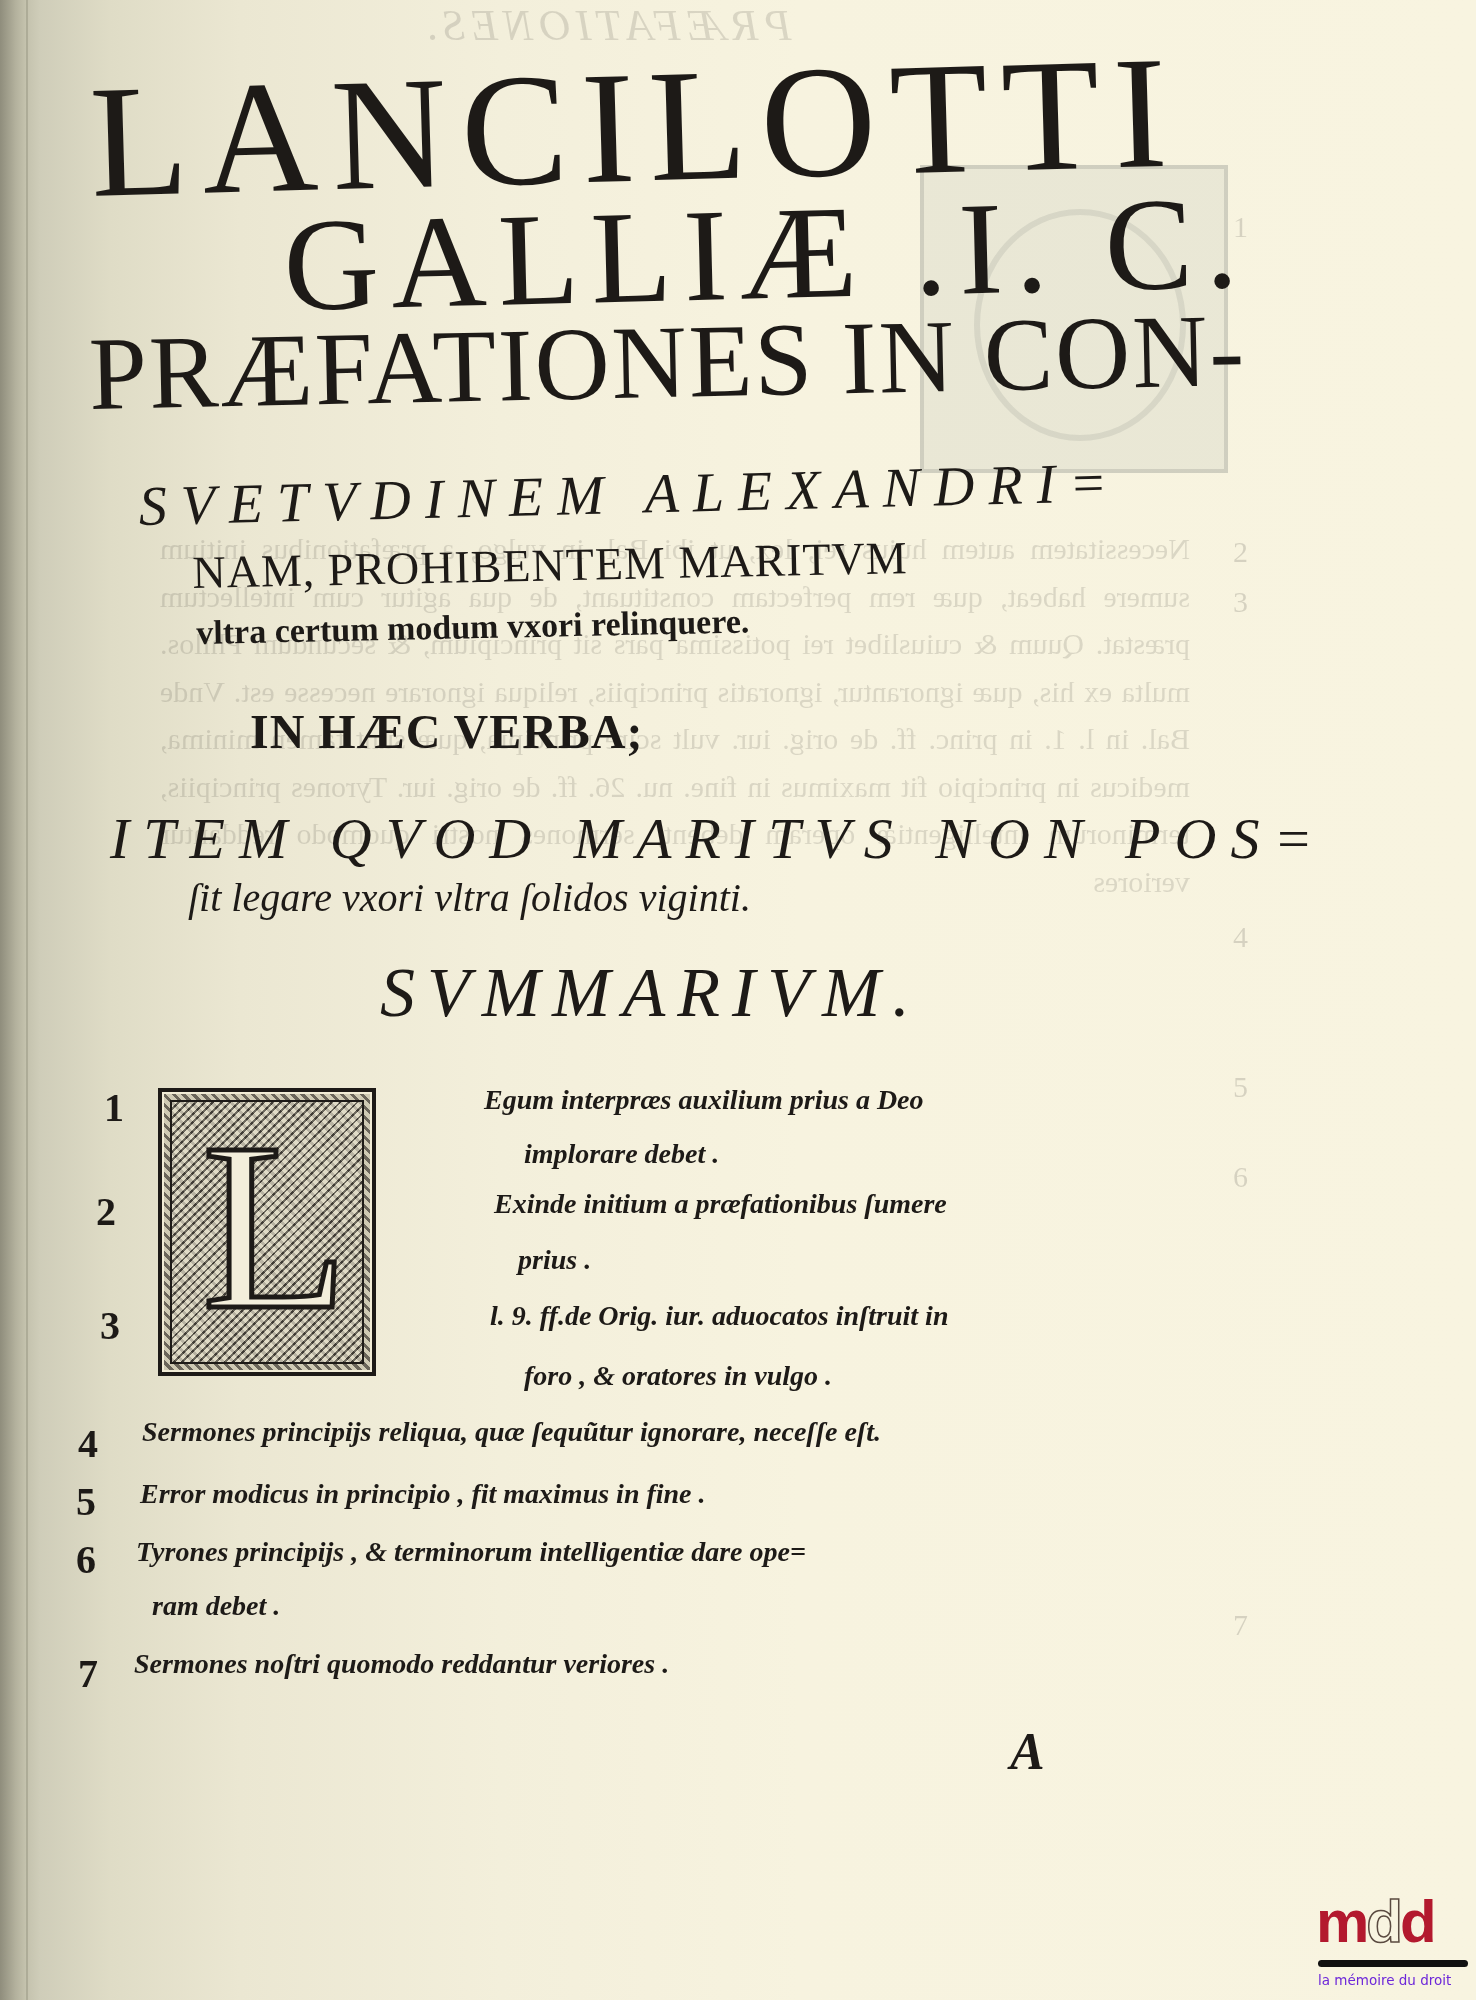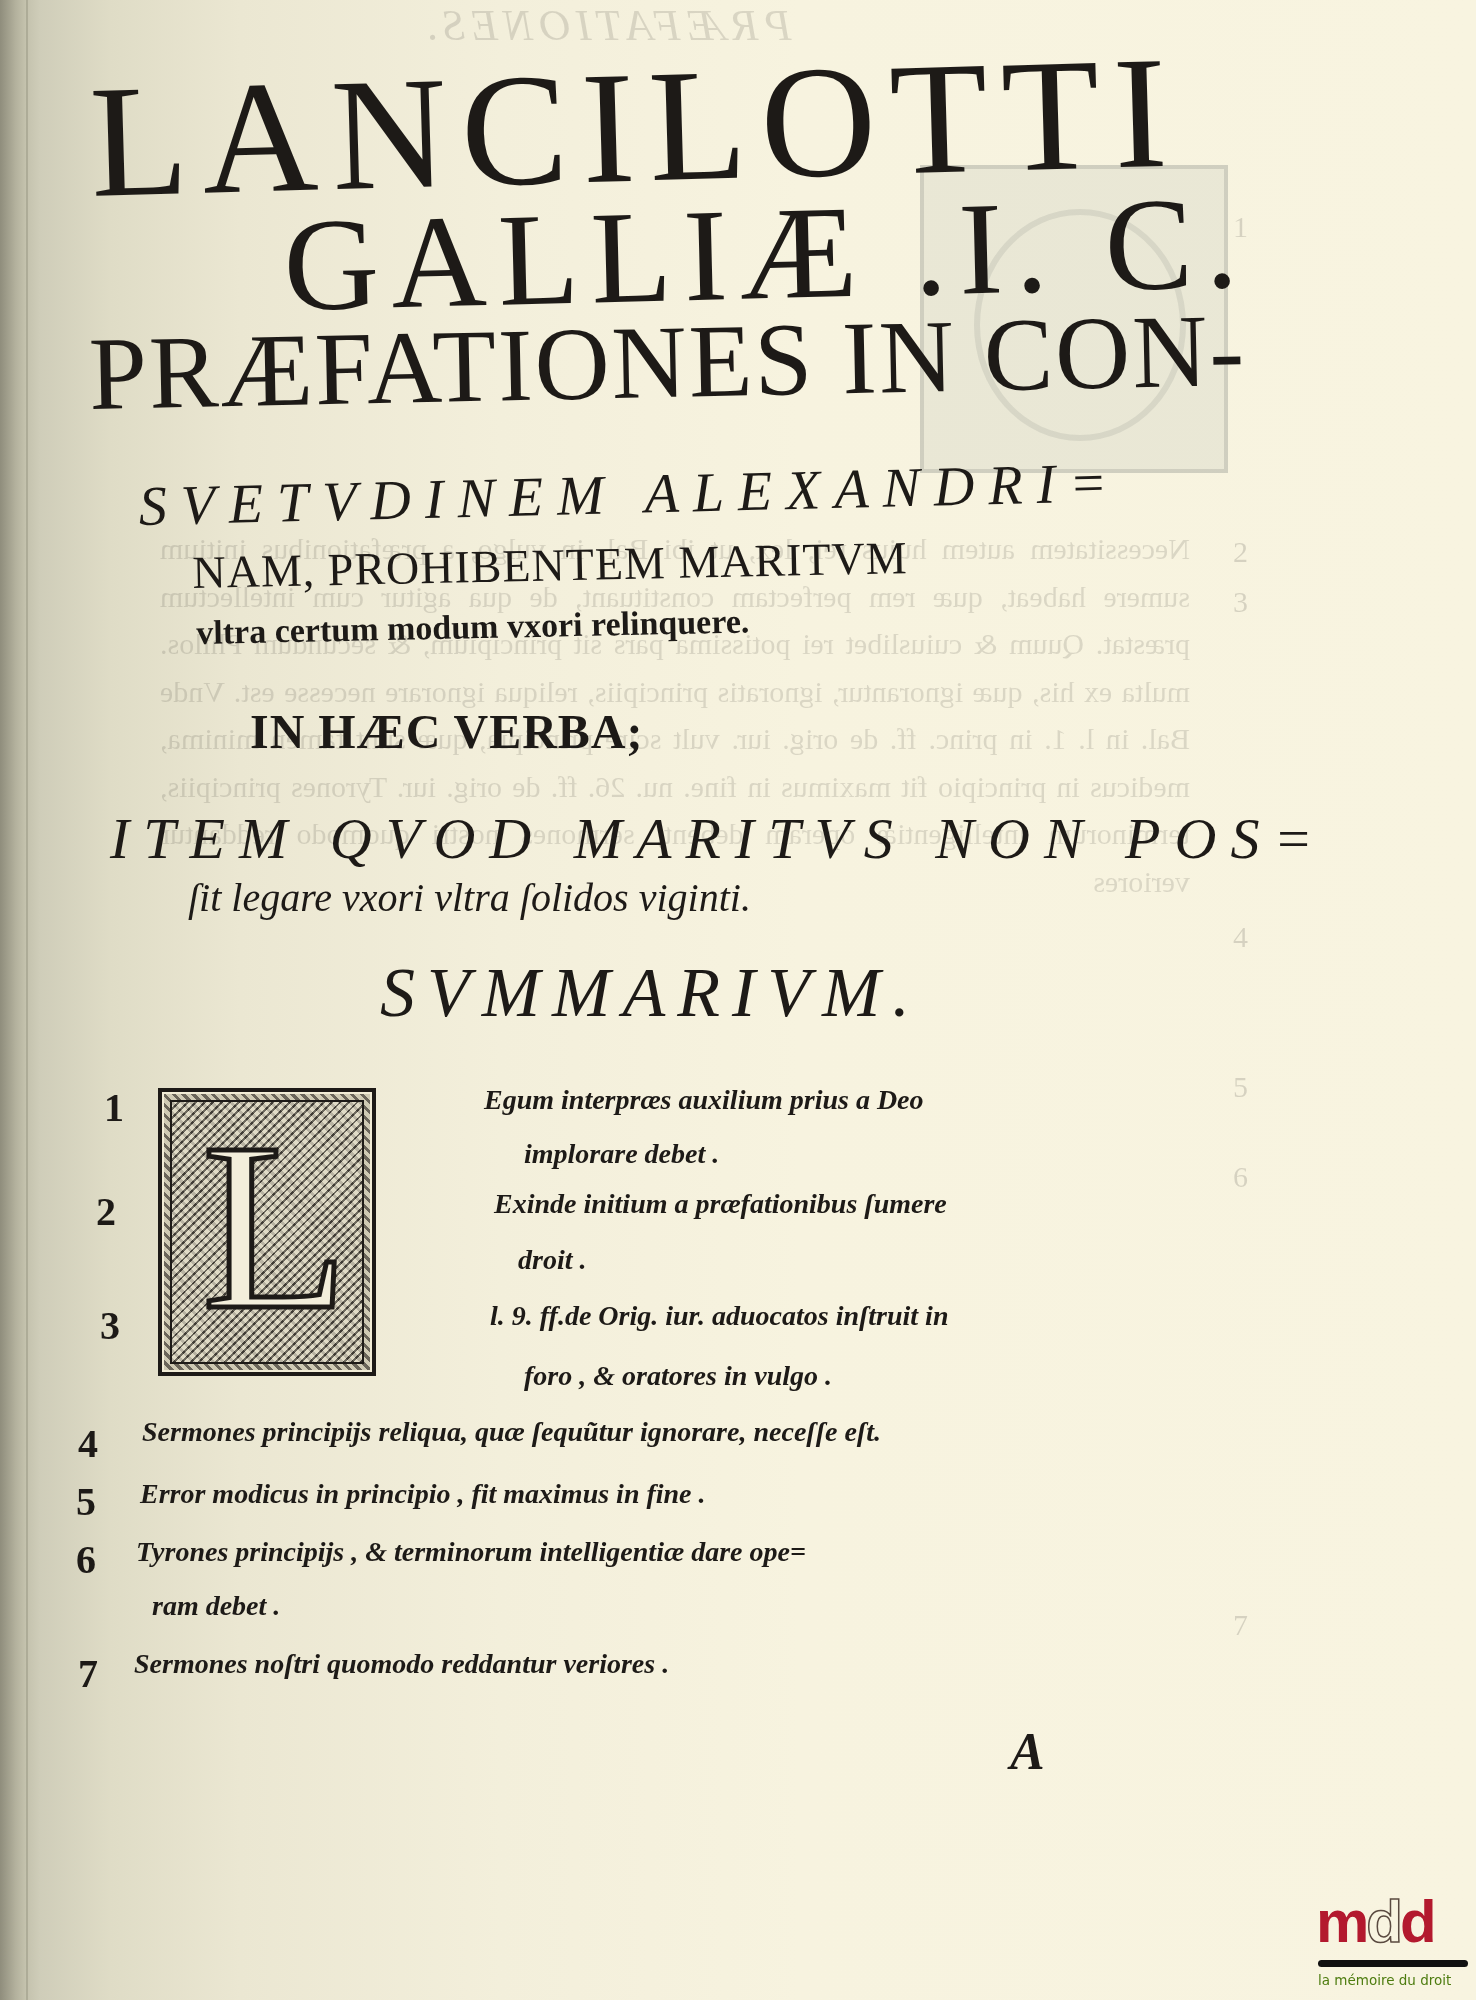--- a/index.html
+++ b/index.html
@@ -50,21 +50,21 @@
   .snum { position:absolute; font-size:40px; font-weight:bold; line-height:1; }
   .sitem { position:absolute; font-size:28px; font-style:italic; line-height:1; white-space:nowrap;font-weight:bold; }
   .sig { position:absolute; left:1010px; top:1722px; font-size:52px; font-style:italic; font-weight:bold; }
 
   
   .logo { position:absolute; left:1316px; top:1892px; width:158px; height:100px; }
   .logo-mark { position:absolute; left:0; top:0; font-family:Liberation Sans, sans-serif; font-size:60px; font-weight:bold;
     color:#b3192e; line-height:1; letter-spacing:-3px; }
   .logo-mark .hollow { color:transparent; -webkit-text-stroke:1.5px #5a4a40; }
   .logo-bar { position:absolute; left:2px; top:68px; width:150px; height:7px; background:#111; border-radius:4px; }
-  .logo-tag { position:absolute; left:2px; top:80px; font-family:"DejaVu Sans", sans-serif; font-size:13.5px; color:#4d7c0f; white-space:nowrap; }
+  .logo-tag { position:absolute; left:2px; top:80px; font-family:"DejaVu Sans", sans-serif; font-size:13.5px; color:#6d28d9; white-space:nowrap; }
 </style>
 </head>
 <body>
 
 <div class="binding"></div>
 <div class="binding-line"></div>
 
 <div class="bleed bleed-head">PRÆFATIONES.</div>
 <div class="bleed-woodcut"></div>
 <div class="bleed bleed-lines">Necessitatem autem huius rei, lex, ut ibi Bal. in vulgo, a præfationibus initium sumere habeat, quæ rem perfectam constituant, de qua agitur cum intellectum præstat. Quum &amp; cuiuslibet rei potissima pars sit principium, &amp; secundum Philos. multa ex his, quæ ignorantur, ignoratis principiis, reliqua ignorare necesse est. Vnde Bal. in l. 1. in princ. ff. de orig. iur. vult scire principia, quæ sunt tamen minima, medicus in principio fit maximus in fine. nu. 26. ff. de orig. iur. Tyrones principiis, terminorum intelligentiæ operam debent, sermones nostri quomodo reddantur veriores</div>
@@ -94,21 +94,21 @@
   <div class="initial-inner"></div>
   <div class="initial-letter">L</div>
 </div>
 
 <div class="snum" style="left:104px;top:1088px">1</div>
 <div class="sitem" style="left:484px;top:1086px">Egum interpræs auxilium prius a Deo</div>
 <div class="sitem" style="left:524px;top:1140px">implorare debet .</div>
 
 <div class="snum" style="left:96px;top:1192px">2</div>
 <div class="sitem" style="left:494px;top:1190px">Exinde initium a præfationibus ſumere</div>
-<div class="sitem" style="left:518px;top:1246px">droit .</div>
+<div class="sitem" style="left:518px;top:1246px">prius .</div>
 
 <div class="snum" style="left:100px;top:1306px">3</div>
 <div class="sitem" style="left:490px;top:1302px">l. 9. ff.de Orig. iur. aduocatos inſtruit in</div>
 <div class="sitem" style="left:524px;top:1362px">foro , &amp; oratores in vulgo .</div>
 
 <div class="snum" style="left:78px;top:1424px">4</div>
 <div class="sitem" style="left:142px;top:1418px">Sermones principijs reliqua, quæ ſequũtur ignorare, neceſſe eſt.</div>
 
 <div class="snum" style="left:76px;top:1482px">5</div>
 <div class="sitem" style="left:140px;top:1480px">Error modicus in principio , fit maximus in fine .</div>

